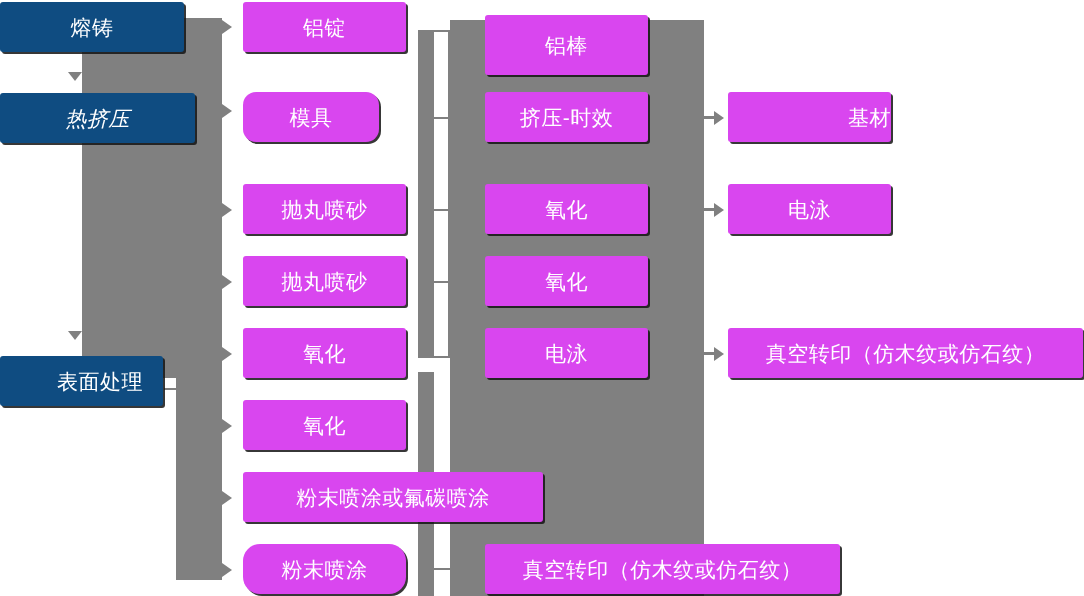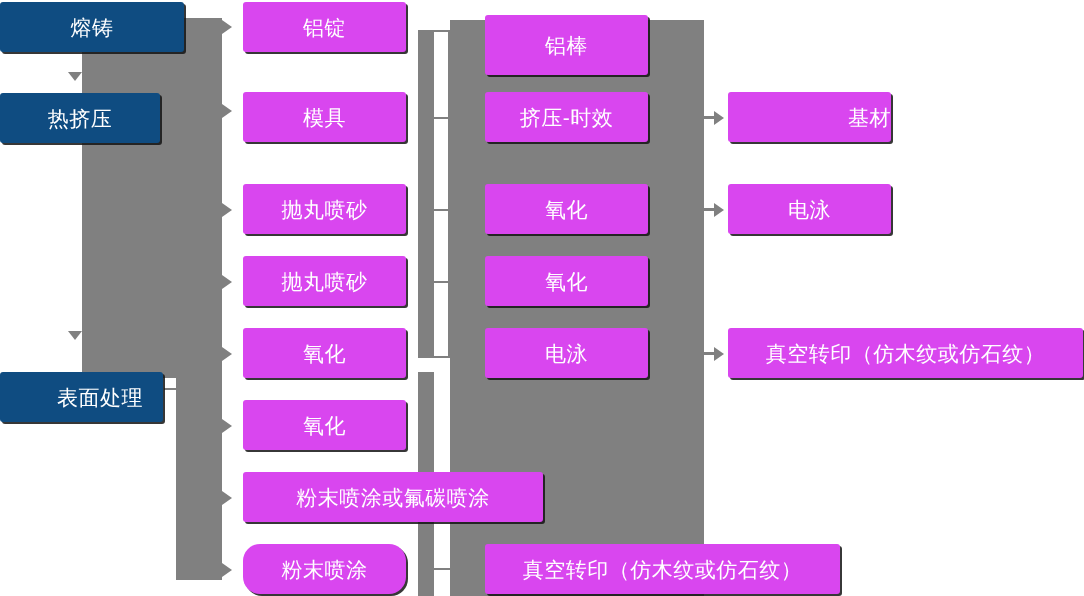--- a/index.html
+++ b/index.html
@@ -96,33 +96,33 @@
   <div class="arrowstem" style="left:704px;top:208px;width:14px;"></div>
   <div class="arrow" style="left:714px;top:203px;"></div>
 
   <div class="arrowstem" style="left:704px;top:352px;width:14px;"></div>
   <div class="arrow" style="left:714px;top:347px;"></div>
 
   <div class="node dark" style="left:0px;top:2px;width:184px;height:50px;">
     <span>熔铸</span>
   </div>
 
-  <div class="node dark" style="left:0px;top:93px;width:160px;height:50px;">
+  <div class="node dark" style="left:0px;top:93px;width:195px;height:50px;font-style:italic;">
     <span>热挤压</span>
   </div>
 
-  <div class="node dark" style="left:0px;top:372px;width:163px;height:50px;padding-left:37px;">
+  <div class="node dark" style="left:0px;top:356px;width:163px;height:50px;padding-left:37px;">
     <span>表面处理</span>
   </div>
 
   <div class="node light" style="left:243px;top:2px;width:163px;height:50px;">
     <span>铝锭</span>
   </div>
 
-  <div class="node light" style="left:243px;top:92px;width:163px;height:50px;">
+  <div class="node light" style="left:243px;top:92px;width:136px;height:50px;border-radius:13px;">
     <span>模具</span>
   </div>
 
   <div class="node light" style="left:243px;top:184px;width:163px;height:50px;">
     <span>抛丸喷砂</span>
   </div>
 
   <div class="node light" style="left:243px;top:256px;width:163px;height:50px;">
     <span>抛丸喷砂</span>
   </div>

